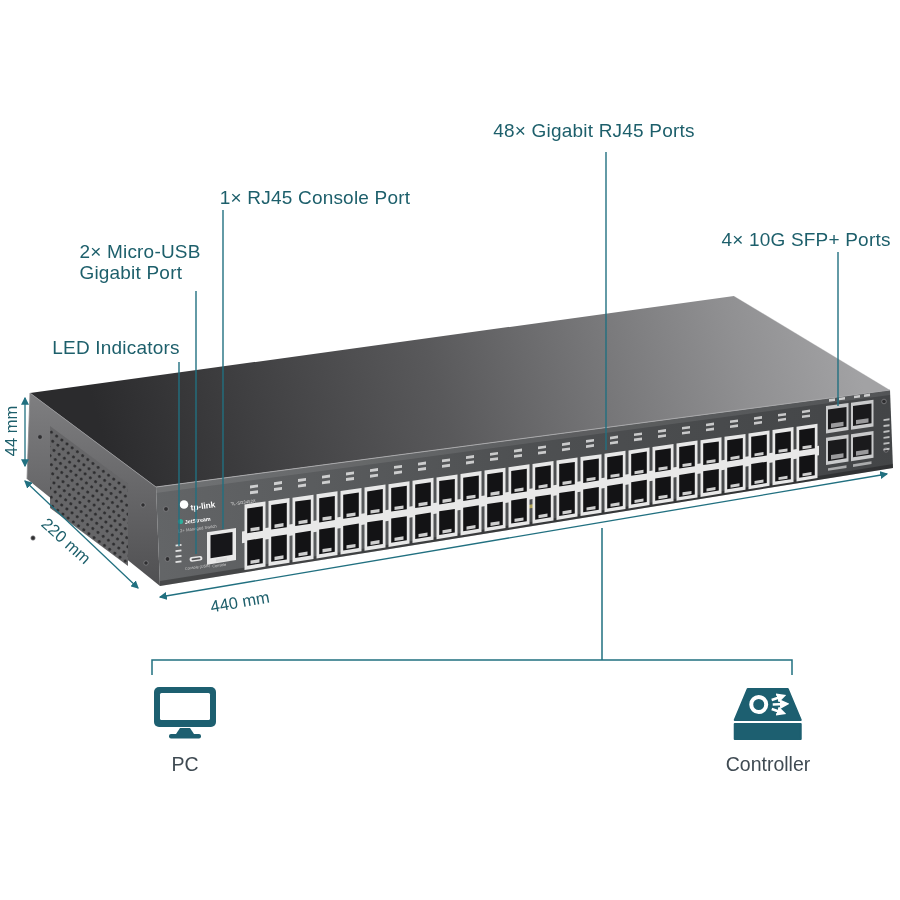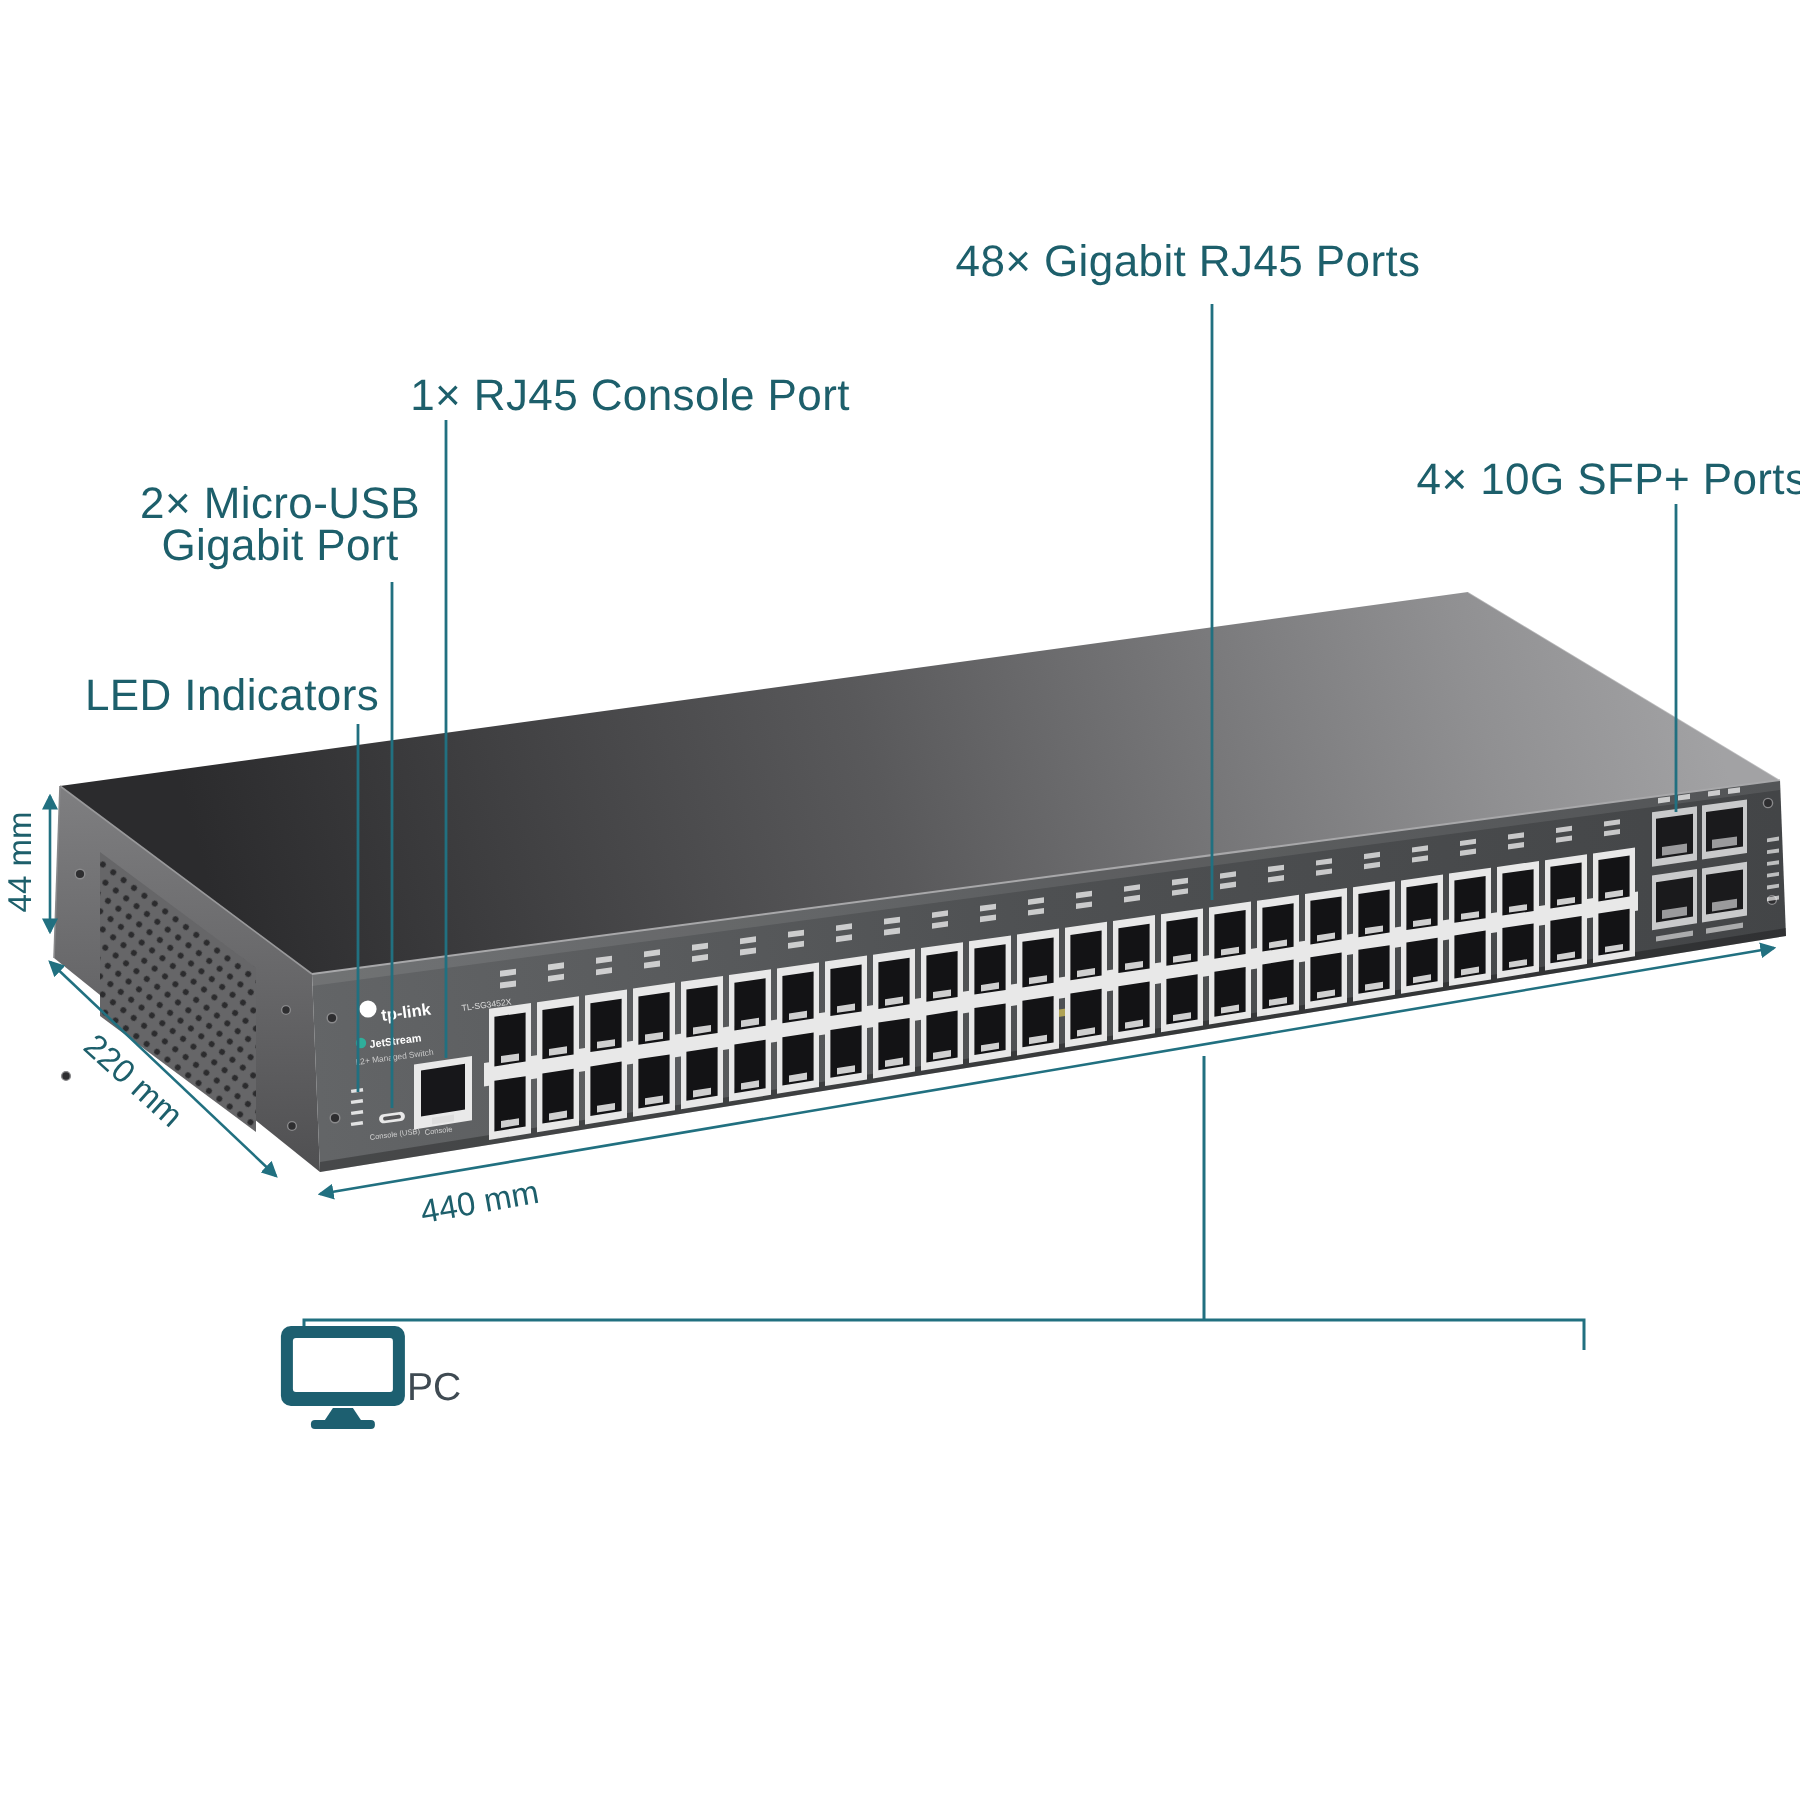--- a/index.html
+++ b/index.html
@@ -1,26 +1,26 @@
 <!DOCTYPE html>
 <html><head>
 <meta charset="utf-8">
 <style>
   html,body{margin:0;padding:0;background:#ffffff;}
   .stage{position:relative;width:900px;height:900px;background:#ffffff;overflow:hidden;
          font-family:"Liberation Sans", sans-serif;}
   #scene{position:absolute;left:0;top:0;}
-  .lbl{position:absolute;transform:translateX(-50%);color:#1d5f6b;font-size:22px;
-       line-height:21px;white-space:nowrap;text-align:center;letter-spacing:.2px;}
+  .lbl{position:absolute;transform:translateX(-50%);color:#1d5f6b;font-size:19px;
+       line-height:21px;white-space:nowrap;text-align:left;letter-spacing:.2px;}
   .dim{position:absolute;color:#1d5f6b;font-size:16.5px;white-space:nowrap;}
   #dim-h{left:11px;top:431px;transform:translate(-50%,-50%) rotate(-90deg);}
   #dim-d{left:66px;top:541px;transform:translate(-50%,-50%) rotate(42deg);}
   #dim-w{left:240px;top:602px;transform:translate(-50%,-50%) rotate(-10deg);}
-  .dev{position:absolute;top:660px;transform:translateX(-50%);display:flex;
-       flex-direction:row;align-items:center;}
+  .dev{position:absolute;top:684px;transform:translateX(-50%);display:flex;
+       flex-direction:column;align-items:center;}
   .icon-box{height:56px;display:flex;align-items:flex-end;}
   .dev-label{margin-top:13px;font-size:19.5px;color:#3f4a52;}
   svg .t{font-family:"Liberation Sans", sans-serif;}
 </style>
 </head>
 <body>
 
 <div class="stage">
 
 <svg id="scene" width="900" height="900" viewBox="0 0 900 900">
@@ -350,14 +350,32 @@
       <polygon points="27,42 37,42 41,48 23,48" fill="#1d5f70"></polygon>
       <rect x="16" y="48" width="32" height="4.5" rx="2" fill="#1d5f70"></rect>
     </svg>
   </div>
   <div class="dev-label">PC</div>
 </div>
 
 
 
 
+<div class="dev" style="left:768px">
+  <div class="icon-box">
+    <svg width="70" height="52" viewBox="0 0 70 52">
+      <defs>
+        <marker id="mwc" viewBox="0 0 10 10" refX="5" refY="5" markerWidth="4" markerHeight="4" orient="auto">
+          <path d="M0,0 L10,5 L0,10 z" fill="#ffffff"></path>
+        </marker>
+      </defs>
+      <polygon points="15,1 55,1 68,32 2,32" fill="#1d5f70" stroke="#1d5f70" stroke-width="2" stroke-linejoin="round"></polygon>
+      <polygon points="2,36 68,36 68,51 2,51" fill="#1d5f70" stroke="#1d5f70" stroke-width="2" stroke-linejoin="round"></polygon>
+      <circle cx="26" cy="16.5" r="7.5" fill="none" stroke="#ffffff" stroke-width="4"></circle>
+      <line x1="39" y1="12" x2="49" y2="8.5" stroke="#ffffff" stroke-width="2.4" marker-end="url(#mwc)"></line>
+      <line x1="40" y1="16.5" x2="52" y2="16" stroke="#ffffff" stroke-width="2.4" marker-end="url(#mwc)"></line>
+      <line x1="39" y1="21" x2="49" y2="24.5" stroke="#ffffff" stroke-width="2.4" marker-end="url(#mwc)"></line>
+    </svg>
+  </div>
+  <div class="dev-label">Controller</div>
+</div>
 
 </div>
 
 </body></html>

